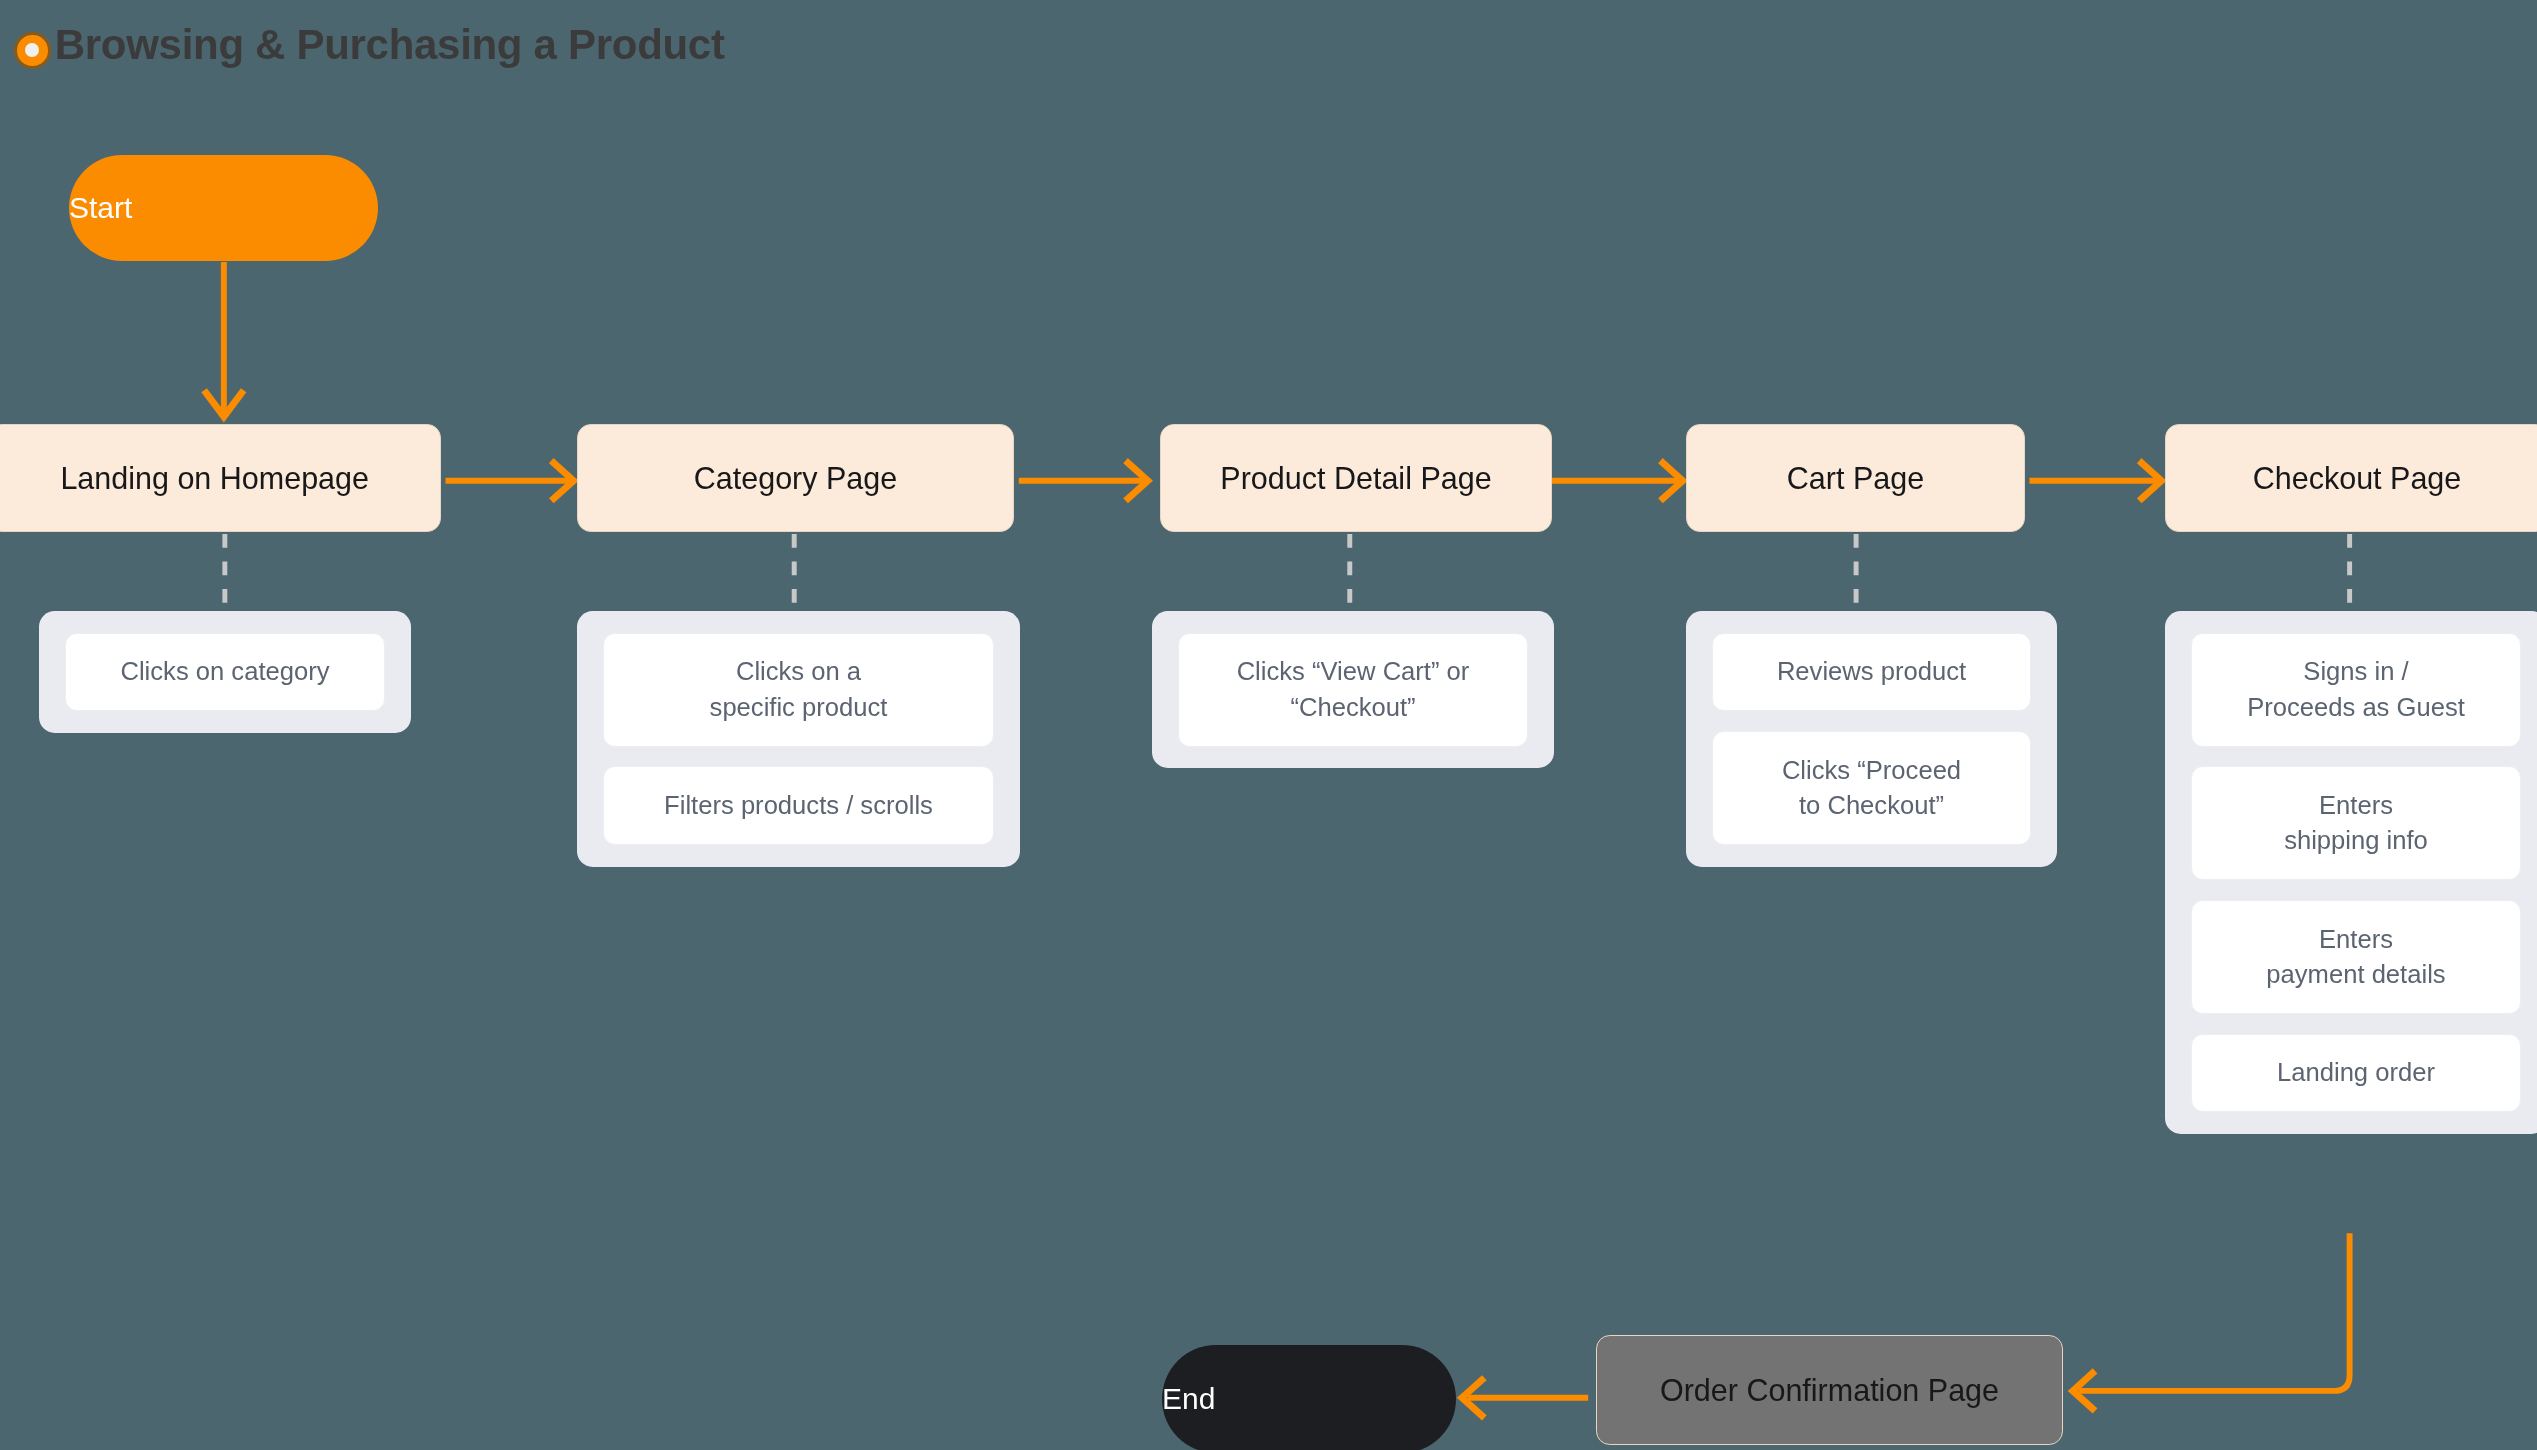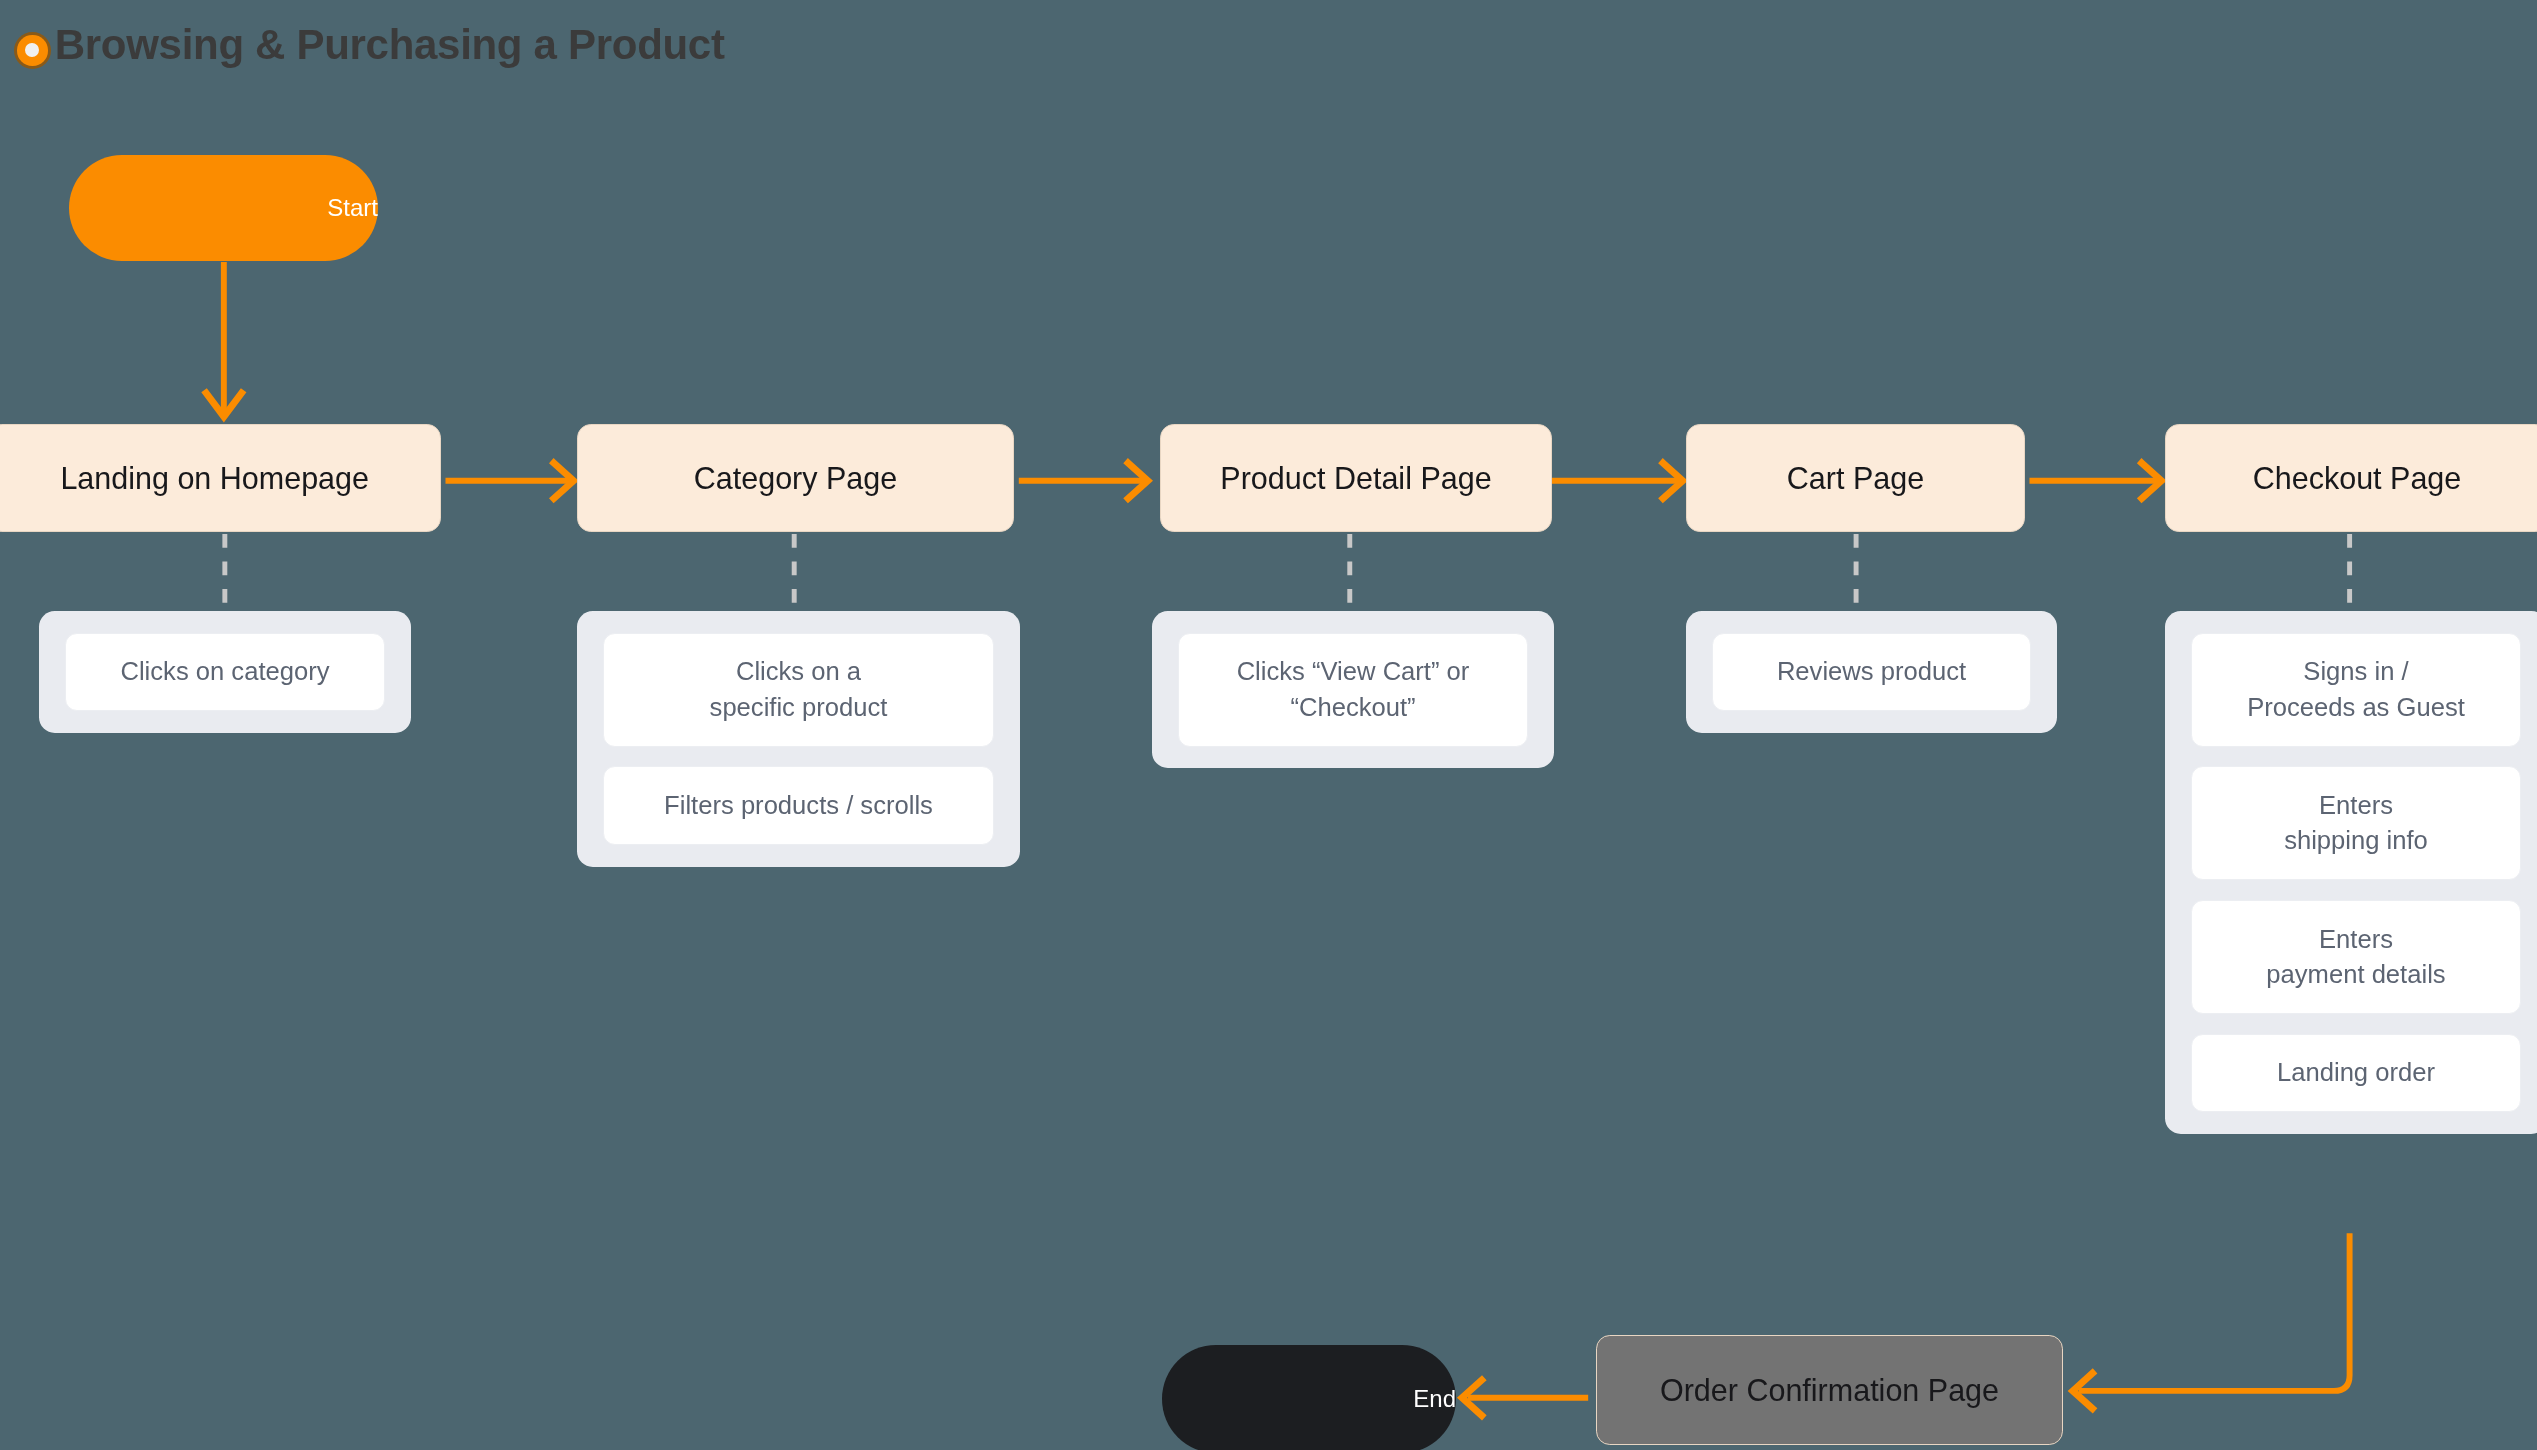--- a/index.html
+++ b/index.html
@@ -66,24 +66,24 @@
     width: 2538px;
     height: 1450px;
     pointer-events: none;
   }
 
   
   .terminal {
     position: absolute;
     display: flex;
     align-items: center;
-    justify-content: flex-end;
+    justify-content: flex-start;
     border-radius: 984px;
     color: #ffffff;
-    font-size: 24px;
+    font-size: 30px;
   }
   #start-node {
     left: 69px;
     top: 155px;
     width: 309px;
     height: 106px;
     background: #FB8C00;
   }
   #end-node {
     left: 1162px;
@@ -255,20 +255,22 @@
   <div class="substep">Filters products / scrolls</div>
 </div>
 
 <div id="group-2" class="substep-group">
   <div class="substep">Clicks “View Cart” or
 “Checkout”</div>
 </div>
 
 <div id="group-3" class="substep-group">
   <div class="substep">Reviews product</div>
+  <div class="substep">Clicks “Proceed
+to Checkout”</div>
 </div>
 
 <div id="group-4" class="substep-group">
   <div class="substep">Signs in /
 Proceeds as Guest</div>
   <div class="substep">Enters
 shipping info</div>
   <div class="substep">Enters
 payment details</div>
   <div class="substep">Landing order</div>

